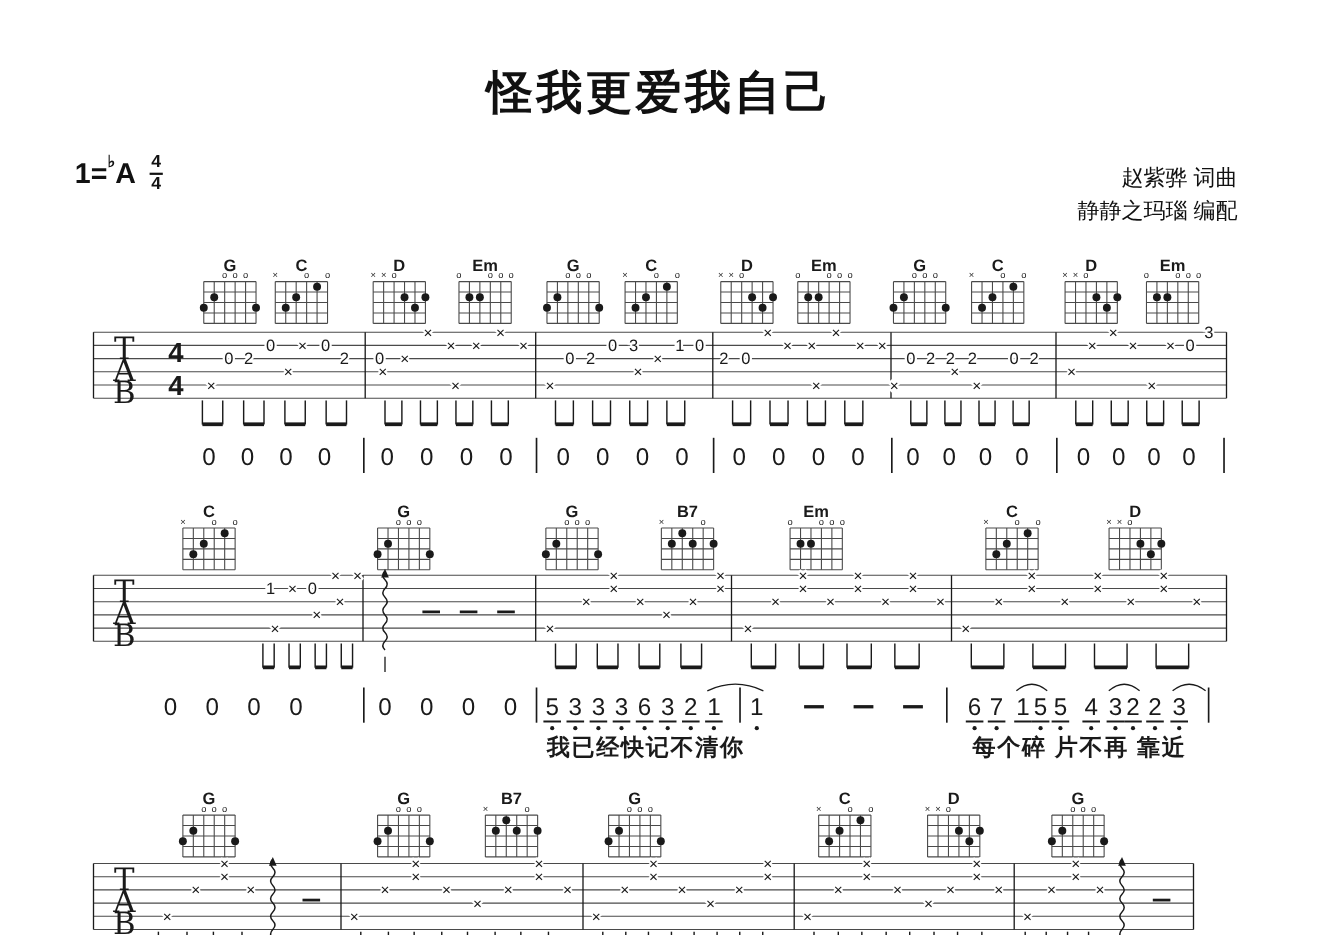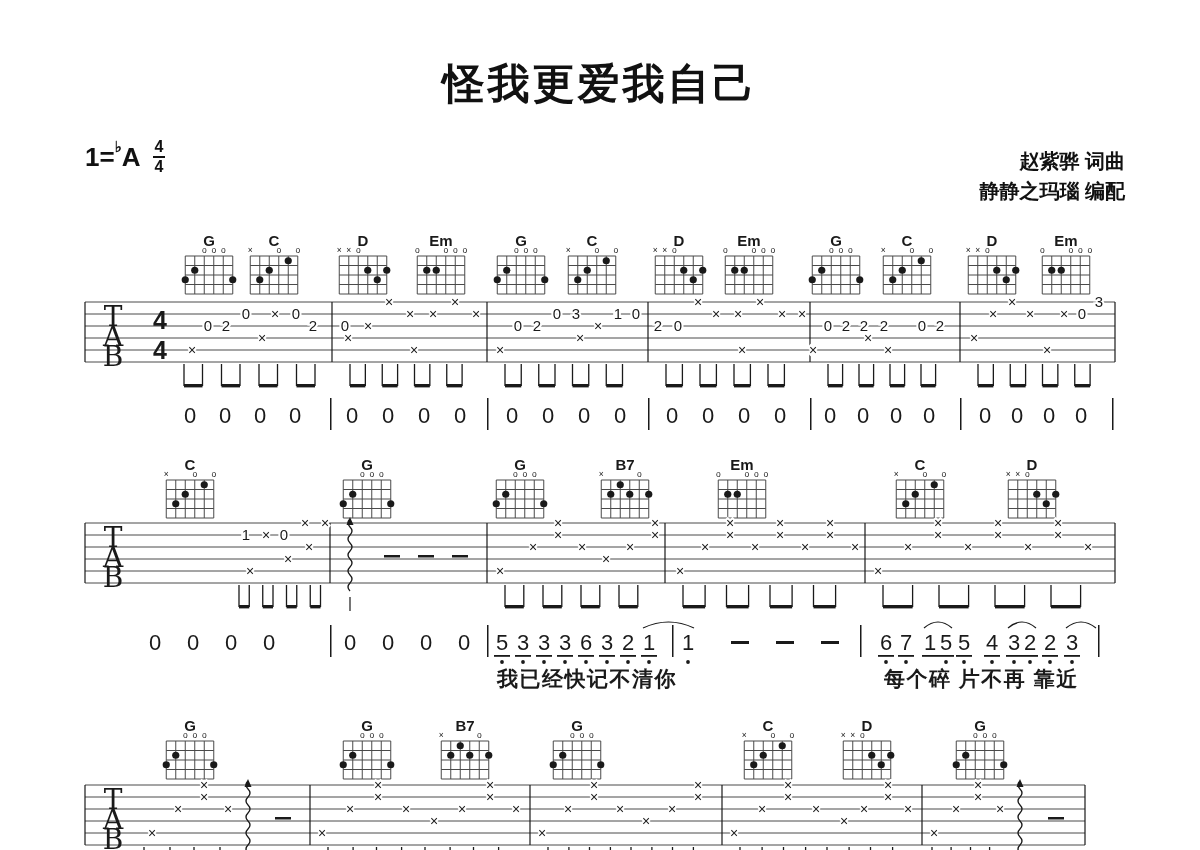--- a/index.html
+++ b/index.html
@@ -2,28 +2,28 @@
 <html><head>
 <meta charset="utf-8">
 <style>
   html,body{margin:0;padding:0;background:#fff;}
   .page{position:relative;width:1200px;height:850px;background:#fff;overflow:hidden;
         font-family:"Liberation Sans",sans-serif;color:#111;}
   .title{position:absolute;left:0;right:0;top:56px;text-align:center;
          font-size:42px;font-weight:bold;letter-spacing:3px;}
   .subtitle{position:absolute;left:0;right:0;top:112px;text-align:center;
             font-size:27px;font-weight:600;}
-  .keyline{position:absolute;left:85px;top:138px;font-size:26px;font-weight:600;}
+  .keyline{position:absolute;left:68px;top:138px;font-size:26px;font-weight:600;}
   .keyline sup{font-size:15px;vertical-align:14px;font-weight:600;}
   .frac{display:inline-block;vertical-align:-6px;margin-left:12px;text-align:center;
         font-size:16px;line-height:1.0;font-weight:bold;}
   .frac .top{display:block;border-bottom:2px solid #111;padding:0 2px 1px 2px;}
   .frac .bot{display:block;padding-top:1px;}
   .tuning{position:absolute;left:85px;top:178px;font-size:22px;font-weight:600;}
-  .credit{position:absolute;right:75px;text-align:right;font-size:20px;font-weight:700;}
+  .credit{position:absolute;right:75px;text-align:right;font-size:20px;font-weight:400;}
   .credit.c1{top:148px;}
   .credit.c2{top:178px;}
   #score{position:absolute;left:0;top:0;}
 </style>
 </head>
 <body>
 
 <div class="page">
   <div class="title">怪我更爱我自己</div>
   <div class="keyline"><span>1=</span><sup>♭</sup><span>A</span><span class="frac"><span class="top">4</span><span class="bot">4</span></span></div>

